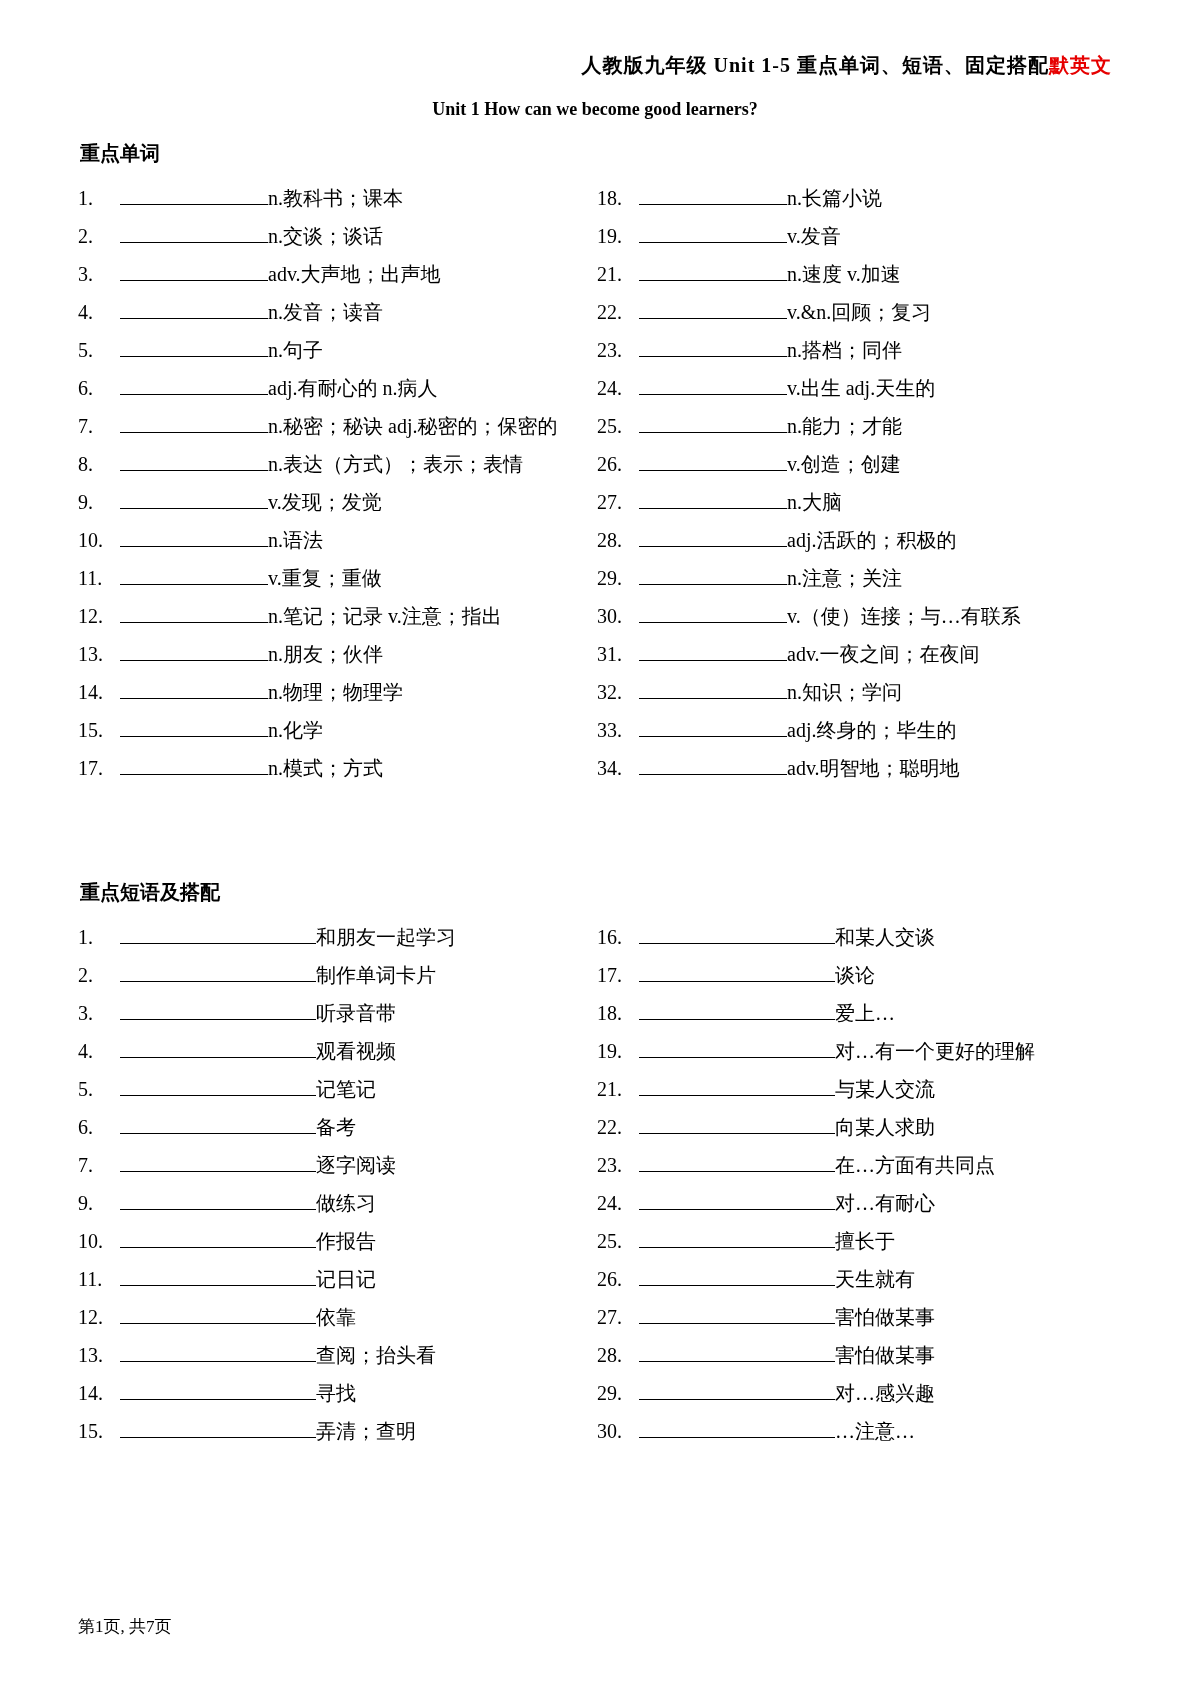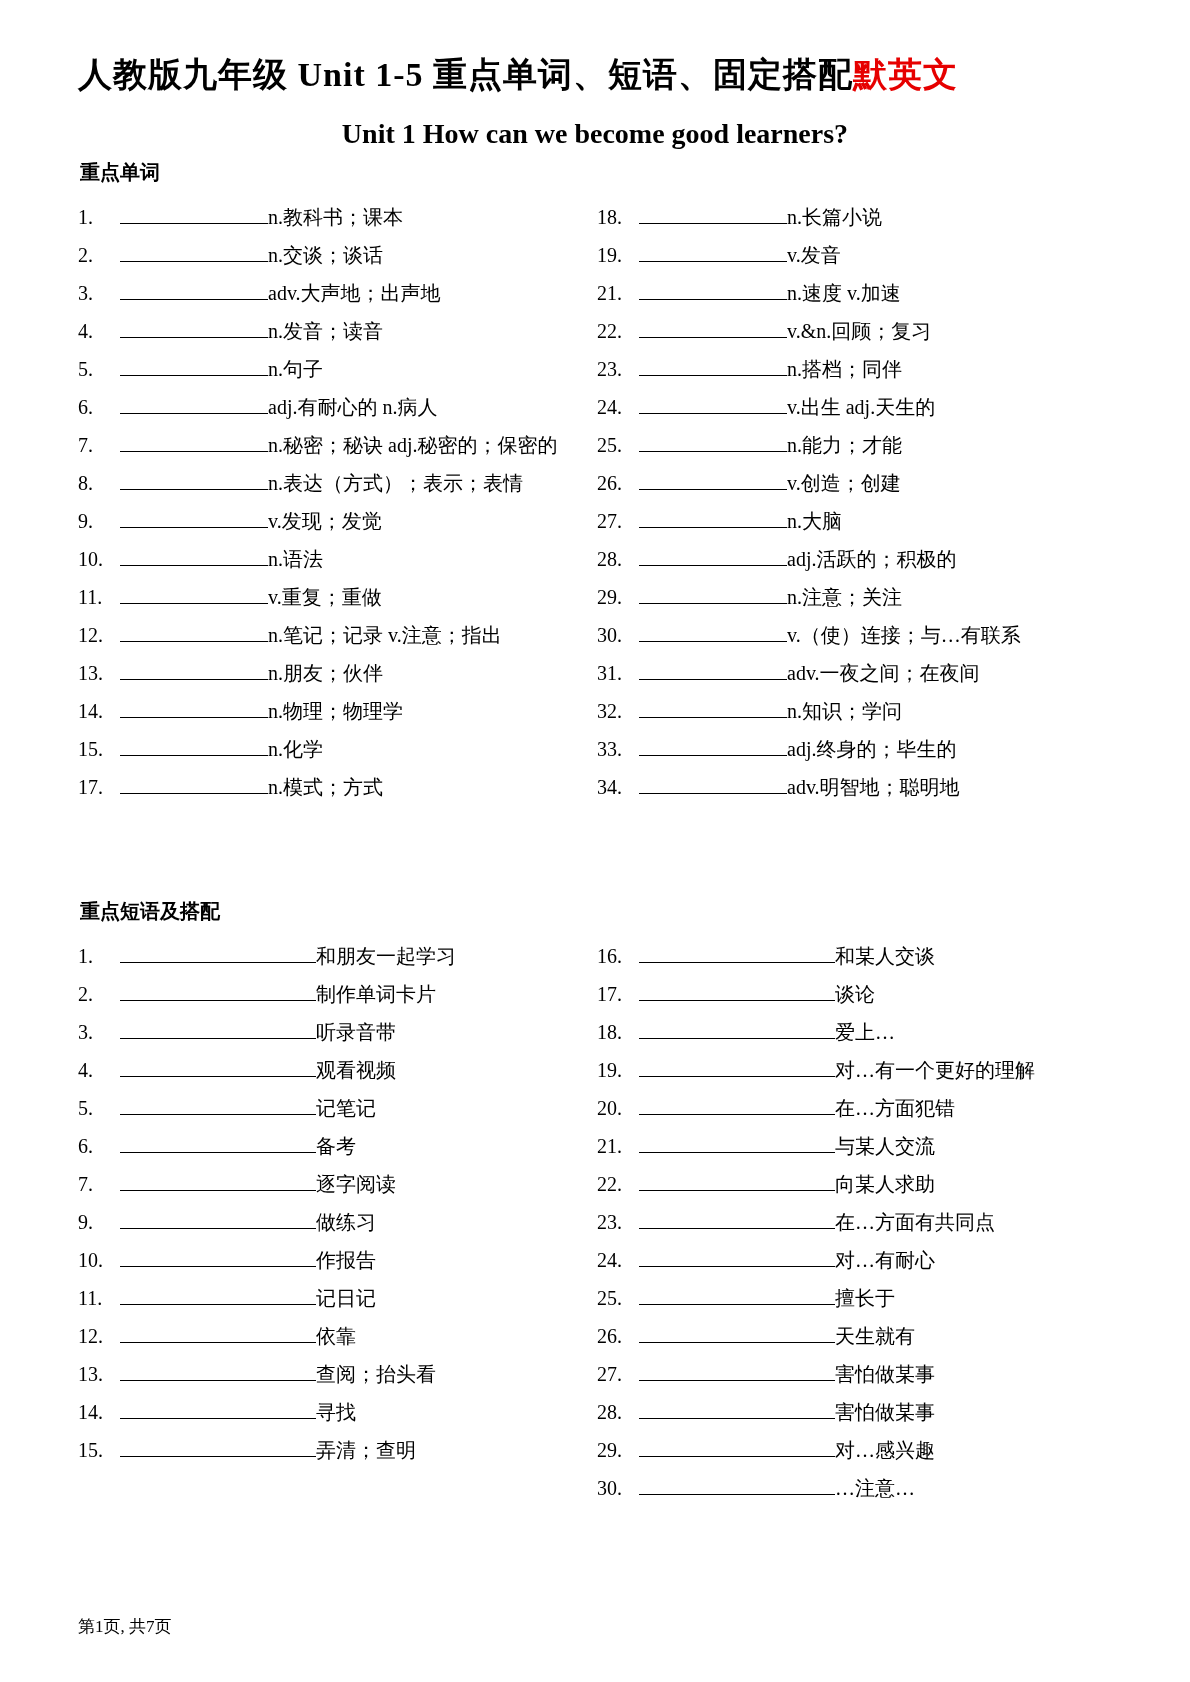--- a/index.html
+++ b/index.html
@@ -11,43 +11,43 @@
   .page {
     width: 1190px;
     min-height: 1682px;
     margin: 0 auto;
     background: #ffffff;
     padding: 52px 78px 30px 78px;
     display: flex;
     flex-direction: column;
   }
   .title {
-    font-size: 34px;
+    font-size: 20px;
     font-weight: bold;
-    text-align: left;
+    text-align: right;
     margin: 0 0 20px 0;
     letter-spacing: 1px;
     white-space: nowrap;
   }
   .title .red { color: #e60000; }
   .subtitle {
-    font-size: 28px;
+    font-size: 18px;
     font-weight: bold;
     text-align: center;
-    margin: 0 0 9px 0;
+    margin: 0 0 20px 0;
   }
   .word-section { margin: 0; }
   .word-section + .word-section { margin-top: 88px; }
   .section-header {
     font-size: 20px;
     font-weight: bold;
     margin: 0 0 16px 2px;
     font-family: Liberation Serif, serif;
   }
-  .columns { display: flex; }
+  .columns { display: flex; align-items: flex-end; }
   .col { width: 50%; }
   .col.left { padding-right: 32px; }
   .col.right { padding-left: 2px; }
   .row {
     font-size: 20px;
     line-height: 30px;
     margin-bottom: 8px;
     padding-left: 42px;
     text-indent: -42px;
   }
@@ -140,21 +140,20 @@
             <div class="row"><span class="num">12.</span><span class="blank lg"></span><span class="def">依靠</span></div>
             <div class="row"><span class="num">13.</span><span class="blank lg"></span><span class="def">查阅；抬头看</span></div>
             <div class="row"><span class="num">14.</span><span class="blank lg"></span><span class="def">寻找</span></div>
             <div class="row"><span class="num">15.</span><span class="blank lg"></span><span class="def">弄清；查明</span></div>
           </div>
           <div class="col right">
             <div class="row"><span class="num">16.</span><span class="blank lg"></span><span class="def">和某人交谈</span></div>
             <div class="row"><span class="num">17.</span><span class="blank lg"></span><span class="def">谈论</span></div>
             <div class="row"><span class="num">18.</span><span class="blank lg"></span><span class="def">爱上…</span></div>
             <div class="row"><span class="num">19.</span><span class="blank lg"></span><span class="def">对…有一个更好的理解</span></div>
-            <div class="row"><span class="num">20.</span><span class="blank lg"></span><span class="def">在…方面犯错</span></div>
             <div class="row"><span class="num">21.</span><span class="blank lg"></span><span class="def">与某人交流</span></div>
             <div class="row"><span class="num">22.</span><span class="blank lg"></span><span class="def">向某人求助</span></div>
             <div class="row"><span class="num">23.</span><span class="blank lg"></span><span class="def">在…方面有共同点</span></div>
             <div class="row"><span class="num">24.</span><span class="blank lg"></span><span class="def">对…有耐心</span></div>
             <div class="row"><span class="num">25.</span><span class="blank lg"></span><span class="def">擅长于</span></div>
             <div class="row"><span class="num">26.</span><span class="blank lg"></span><span class="def">天生就有</span></div>
             <div class="row"><span class="num">27.</span><span class="blank lg"></span><span class="def">害怕做某事</span></div>
             <div class="row"><span class="num">28.</span><span class="blank lg"></span><span class="def">害怕做某事</span></div>
             <div class="row"><span class="num">29.</span><span class="blank lg"></span><span class="def">对…感兴趣</span></div>
             <div class="row"><span class="num">30.</span><span class="blank lg"></span><span class="def">…注意…</span></div>

